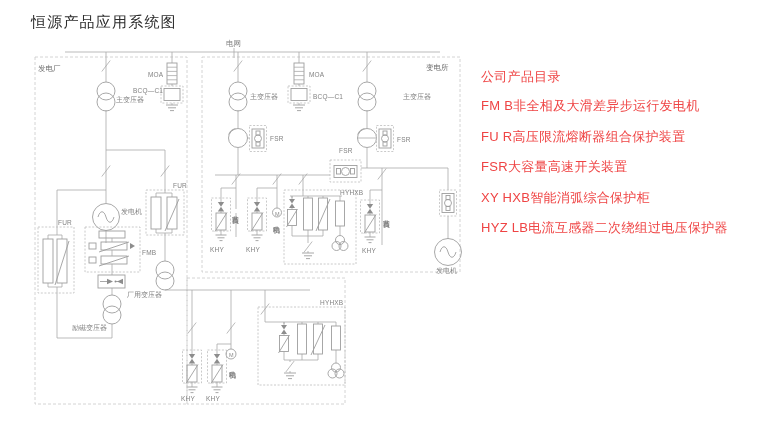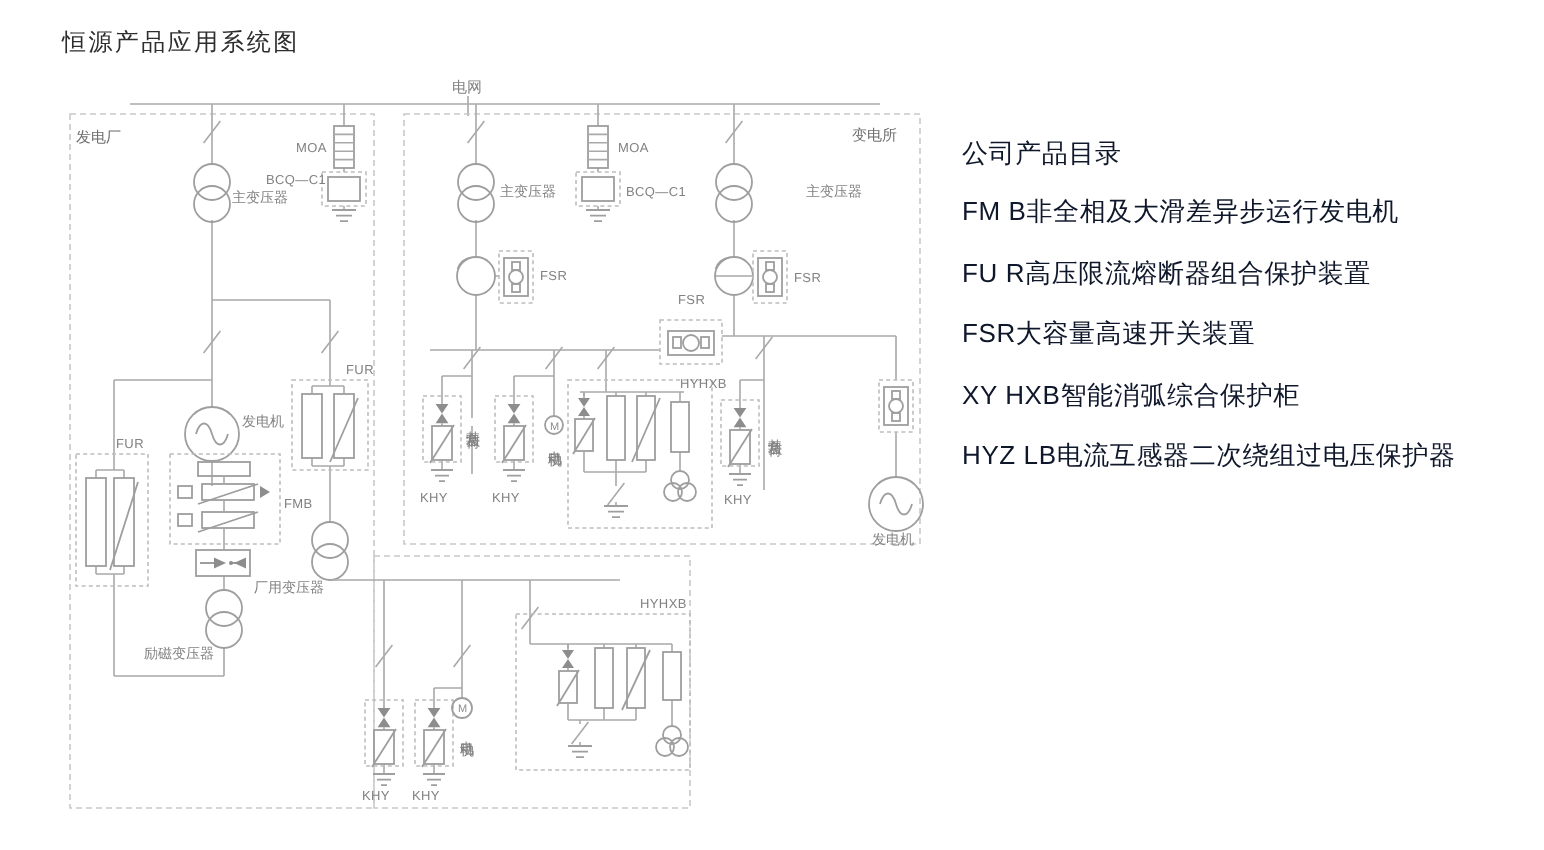--- a/index.html
+++ b/index.html
@@ -9,22 +9,22 @@
   .w{stroke:#a9a9a9;fill:none;stroke-width:.8}
   .w2{stroke:#9e9e9e;fill:none;stroke-width:.9}
   .db{stroke:#c9c9c9;fill:none;stroke-width:.8;stroke-dasharray:3 2}
   .ds{stroke:#bdbdbd;fill:none;stroke-width:.8;stroke-dasharray:2 1.6}
   .f{fill:#8d8d8d;stroke:none}
   .lb{position:absolute;font-size:7px;color:#828282;white-space:nowrap;line-height:8px;}
   .en{font-size:6.5px;letter-spacing:.2px}
   .rg{font-size:7.5px;color:#6e6e6e}
   .v{writing-mode:vertical-rl;text-orientation:upright;line-height:7px;letter-spacing:.5px;background:#fff;padding:1px 0}
   .ml{font-size:5.5px;color:#8a8a8a}
-  .title{position:absolute;left:31px;top:13px;font-size:12px;letter-spacing:1.2px;color:#2d2d2d;}
-  .catalog{position:absolute;left:481px;top:64px;font-size:13px;color:#0f172a;line-height:25px;letter-spacing:.3px;}
+  .title{position:absolute;left:31px;top:13px;font-size:15px;letter-spacing:1.2px;color:#2d2d2d;}
+  .catalog{position:absolute;left:481px;top:64px;font-size:13px;color:#ef4444;line-height:25px;letter-spacing:.3px;}
   .catalog .hd{margin-bottom:4px;}
   .catalog sub{font-size:8px;}
 </style>
 </head>
 <body>
 
 <div id="stage">
 
   <svg width="772" height="425" viewBox="0 0 772 425">
     <defs>

